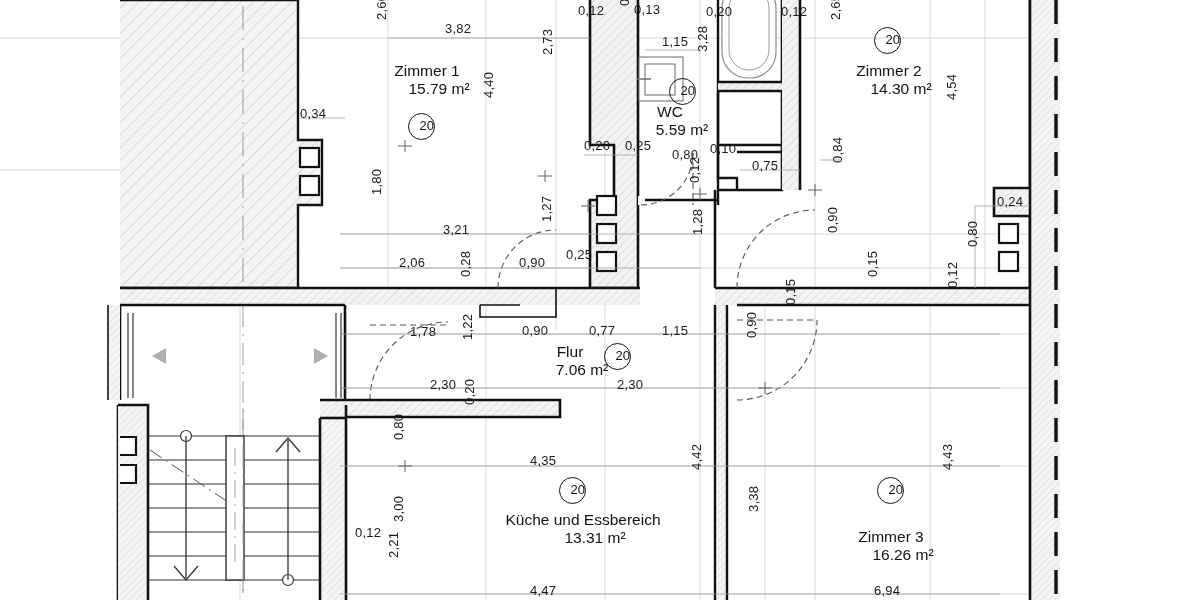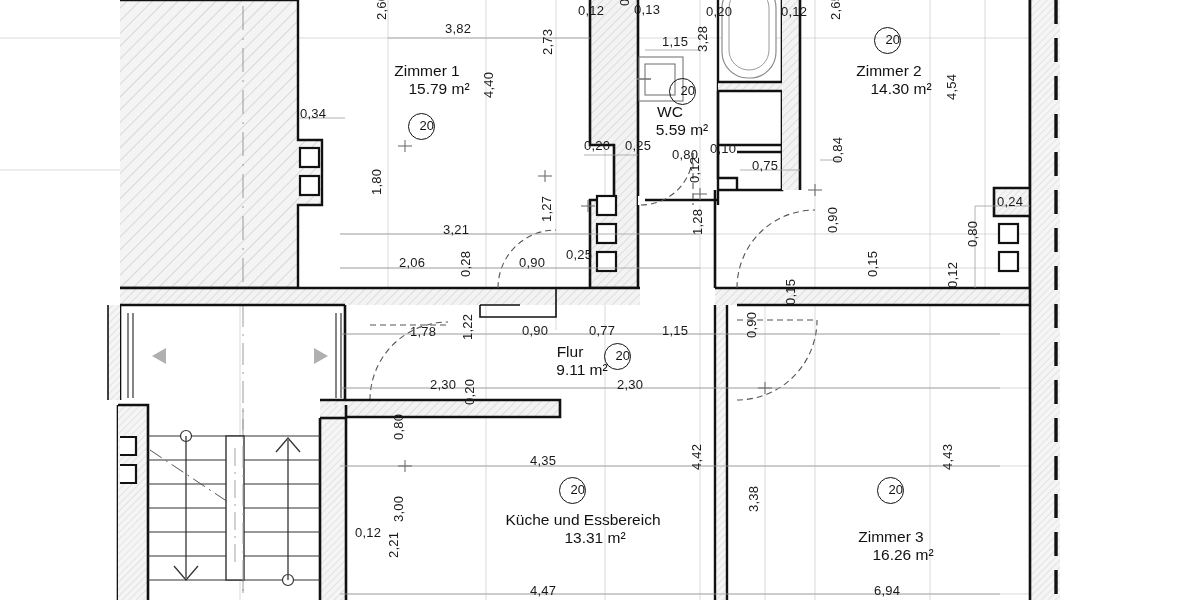--- a/index.html
+++ b/index.html
@@ -372,21 +372,21 @@
         <div class="roomarea">5.59 m²</div>
       </div>
       <div class="roomtag" style="left: 669px; top: 78px;">20</div>
       <div class="roomlabel" style="left: 889px; top: 62px; transform: translateX(-50%);">
         <div class="roomname">Zimmer 2</div>
         <div class="roomarea">14.30 m²</div>
       </div>
       <div class="roomtag" style="left: 874px; top: 27px;">20</div>
       <div class="roomlabel" style="left: 570px; top: 343px; transform: translateX(-50%);">
         <div class="roomname">Flur</div>
-        <div class="roomarea">9.11 m²</div>
+        <div class="roomarea">7.06 m²</div>
       </div>
       <div class="roomtag" style="left: 604px; top: 343px;">20</div>
       <div class="roomlabel" style="left: 583px; top: 511px; transform: translateX(-50%);">
         <div class="roomname">Küche und Essbereich</div>
         <div class="roomarea">13.31 m²</div>
       </div>
       <div class="roomtag" style="left: 559px; top: 477px;">20</div>
       <div class="roomlabel" style="left: 891px; top: 528px; transform: translateX(-50%);">
         <div class="roomname">Zimmer 3</div>
         <div class="roomarea">16.26 m²</div>

